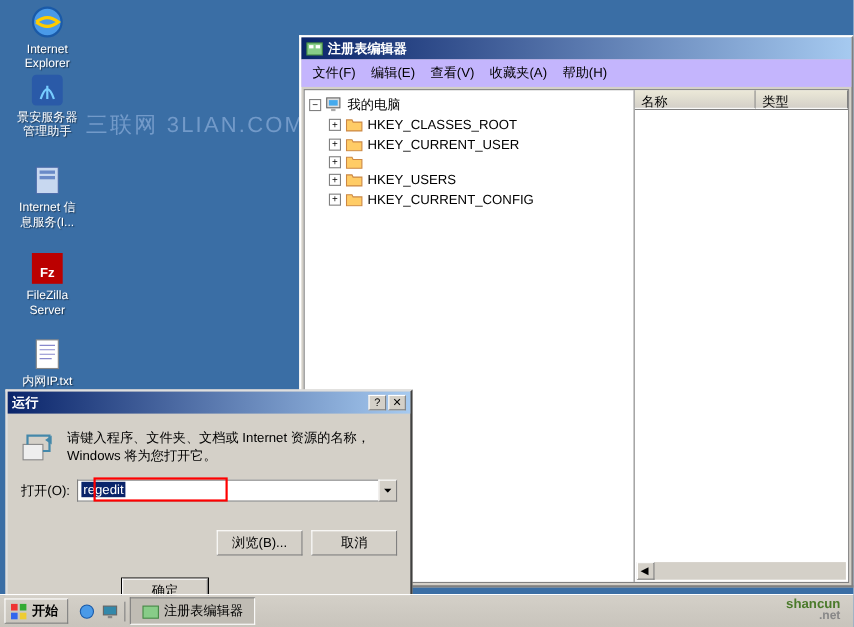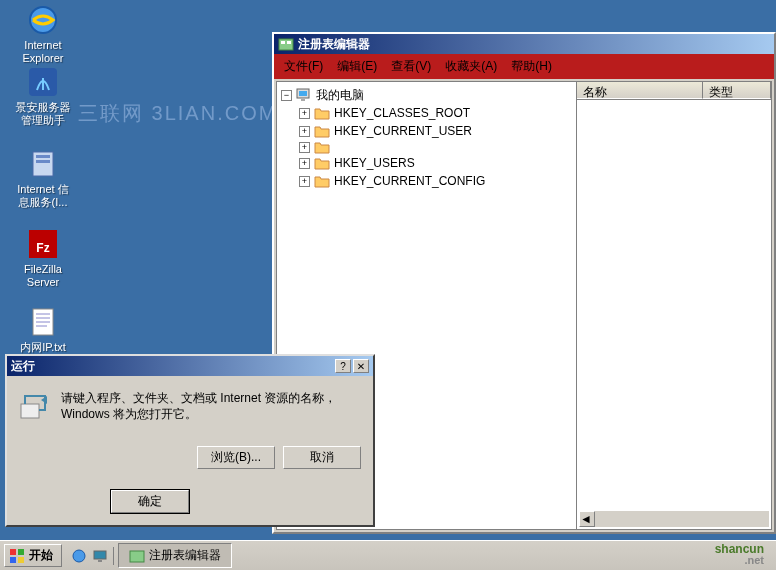--- a/index.html
+++ b/index.html
@@ -8,21 +8,21 @@
 .desktop-icon { position: absolute; width: 70px; text-align: center; color: #fff; cursor: pointer; }
 .desktop-icon .icon { width: 32px; height: 32px; margin: 0 auto 3px; display: flex; align-items: center; justify-content: center; }
 .desktop-icon .label { font-size: 11px; line-height: 13px; text-shadow: 1px 1px 1px rgba(0,0,0,0.5); }
 
 .watermark { position: absolute; top: 100px; left: 78px; color: rgba(200,220,255,0.4); font-size: 20px; font-family: Arial; letter-spacing: 2px; }
 
 .regedit-window { position: absolute; top: 32px; left: 272px; right: 0; bottom: 36px; background: #d4d0c8; border: 2px solid #808080; border-top-color: #fff; border-left-color: #fff; display: flex; flex-direction: column; }
 .titlebar { background: linear-gradient(to right, #0a246a, #a6caf0); height: 20px; display: flex; align-items: center; padding: 2px 4px; color: #fff; }
 .titlebar .ticon { width: 16px; height: 16px; margin-right: 4px; }
 .titlebar .title { flex: 1; font-weight: bold; font-size: 12px; }
-.menubar { background: #b91c1c; padding: 2px 4px; display: flex; gap: 2px; align-items: flex-end; }
+.menubar { background: #c4b5fd; padding: 2px 4px; display: flex; gap: 2px; align-items: flex-end; }
 .menubar .mitem { padding: 2px 6px; cursor: pointer; }
 
 .regedit-body { flex: 1; display: flex; background: #fff; border: 1px solid #808080; margin: 2px; }
 .tree-pane { width: 300px; border-right: 1px solid #808080; padding: 4px; overflow: auto; }
 .tree-root { list-style: none; }
 .tree-item { white-space: nowrap; line-height: 18px; display: flex; align-items: center; }
 .tree-item .exp { width: 11px; height: 11px; border: 1px solid #808080; display: inline-flex; align-items: center; justify-content: center; margin-right: 4px; font-size: 9px; background: #fff; cursor: pointer; }
 .tree-item .ficon { width: 16px; height: 14px; margin-right: 4px; }
 .tree-children { margin-left: 18px; list-style: none; }
 
@@ -206,21 +206,21 @@
                   </span>
                   <span class="tlabel">HKEY_CURRENT_CONFIG</span>
                 </div>
               </li>
           </ul>
         </li>
       </ul>
     </div>
     <div class="list-pane">
       <div class="list-header">
-        <div class="col" style="width:126px">名称</div>
+        <div class="col" style="width:110px">名称</div>
         <div class="col" style="flex:1">类型</div>
       </div>
       <div class="list-scroll-h">
         <span class="thumb">◄</span>
       </div>
     </div>
   </div>
 </div>
 
 <div class="run-dialog">
@@ -235,20 +235,33 @@
     <div class="run-top">
       <div class="run-icon">
           <svg width="32" height="32" viewBox="0 0 32 32">
             <rect x="2" y="14" width="18" height="14" fill="#eee" stroke="#888"></rect>
             <path d="M6 14 L6 6 L26 6 L26 20 L20 20" fill="none" stroke="#48a" stroke-width="2"></path>
             <polygon points="22,10 28,6 28,14" fill="#48a"></polygon>
           </svg>
         </div>
       <div class="run-text">请键入程序、文件夹、文档或 Internet 资源的名称，Windows 将为您打开它。</div>
     </div>
+    <div class="run-input-row">
+      <label>打开(O):</label>
+      <div class="combo">
+        <input type="text" value="regedit" style="">
+        <div class="selected-text">regedit</div>
+        <div class="dd">
+            <svg width="7" height="4" viewBox="0 0 7 4">
+              <polygon points="0,0 7,0 3.5,4" fill="#000"></polygon>
+            </svg>
+          </div>
+      </div>
+      <div class="highlight-box"></div>
+    </div>
   </div>
   <div class="run-buttons">
     <button class="btn default">确定</button>
     <button class="btn">浏览(B)...</button>
     <button class="btn">取消</button>
   </div>
 </div>
 
 <div class="taskbar">
   <div class="start-btn">

